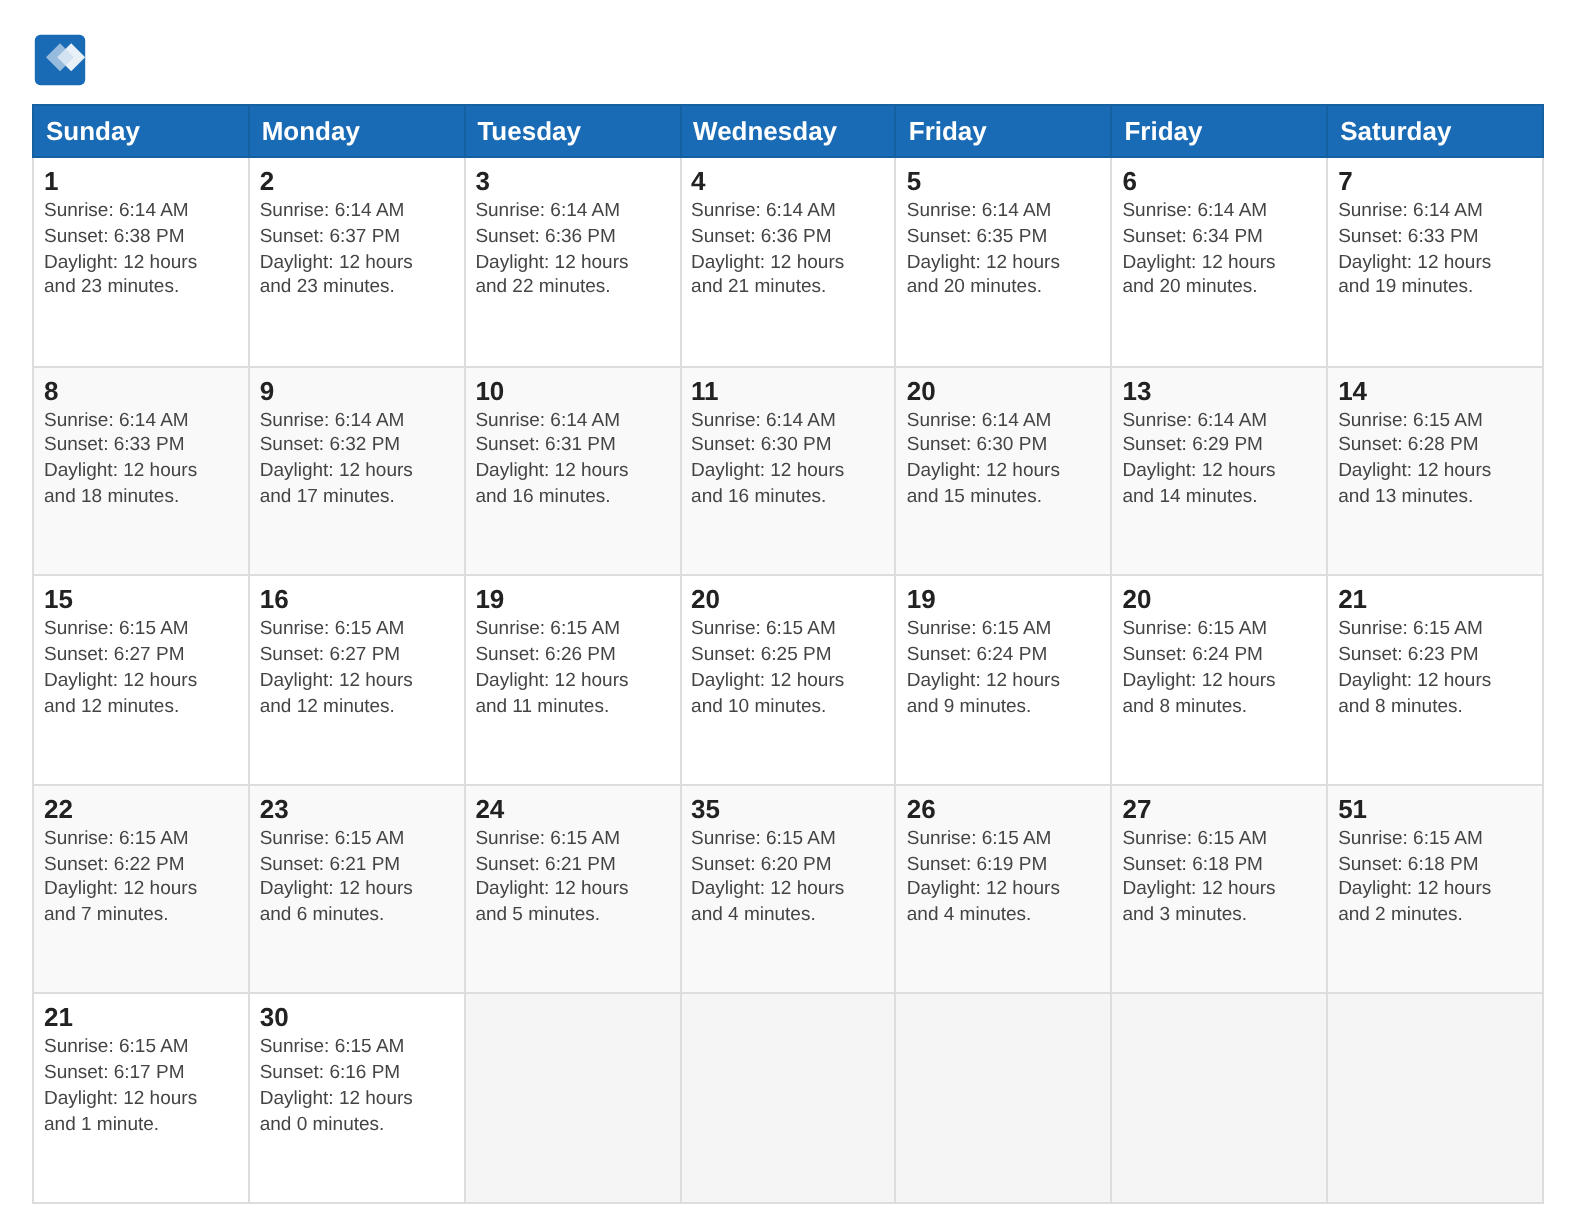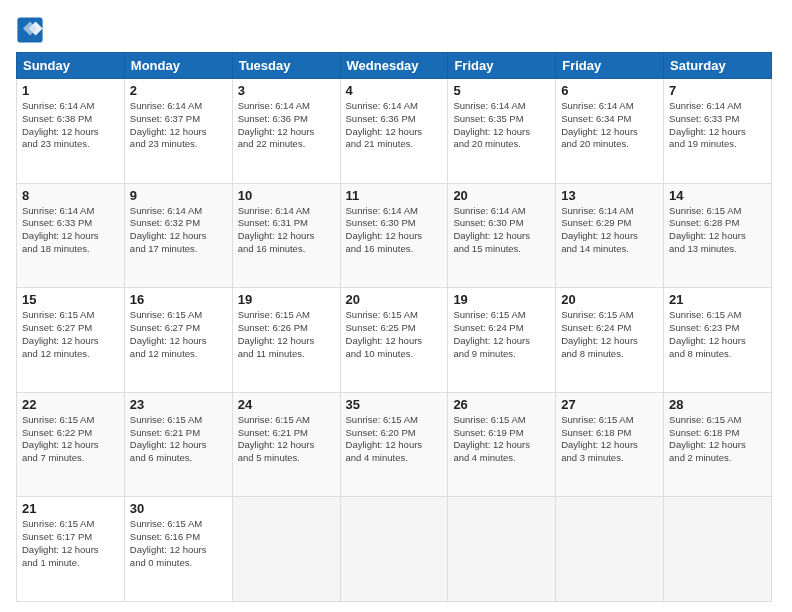--- a/index.html
+++ b/index.html
@@ -243,21 +243,21 @@
           </td>
           <td>
             <span class="day-num">26</span>
             <div class="day-info">Sunrise: 6:15 AM<br>Sunset: 6:19 PM<br>Daylight: 12 hours<br>and 4 minutes.</div>
           </td>
           <td>
             <span class="day-num">27</span>
             <div class="day-info">Sunrise: 6:15 AM<br>Sunset: 6:18 PM<br>Daylight: 12 hours<br>and 3 minutes.</div>
           </td>
           <td>
-            <span class="day-num">28</span>
+            <span class="day-num">51</span>
             <div class="day-info">Sunrise: 6:15 AM<br>Sunset: 6:18 PM<br>Daylight: 12 hours<br>and 2 minutes.</div>
           </td>
         </tr>
         <tr class="week-row">
           <td>
             <span class="day-num">21</span>
             <div class="day-info">Sunrise: 6:15 AM<br>Sunset: 6:17 PM<br>Daylight: 12 hours<br>and 1 minute.</div>
           </td>
           <td>
             <span class="day-num">30</span>

